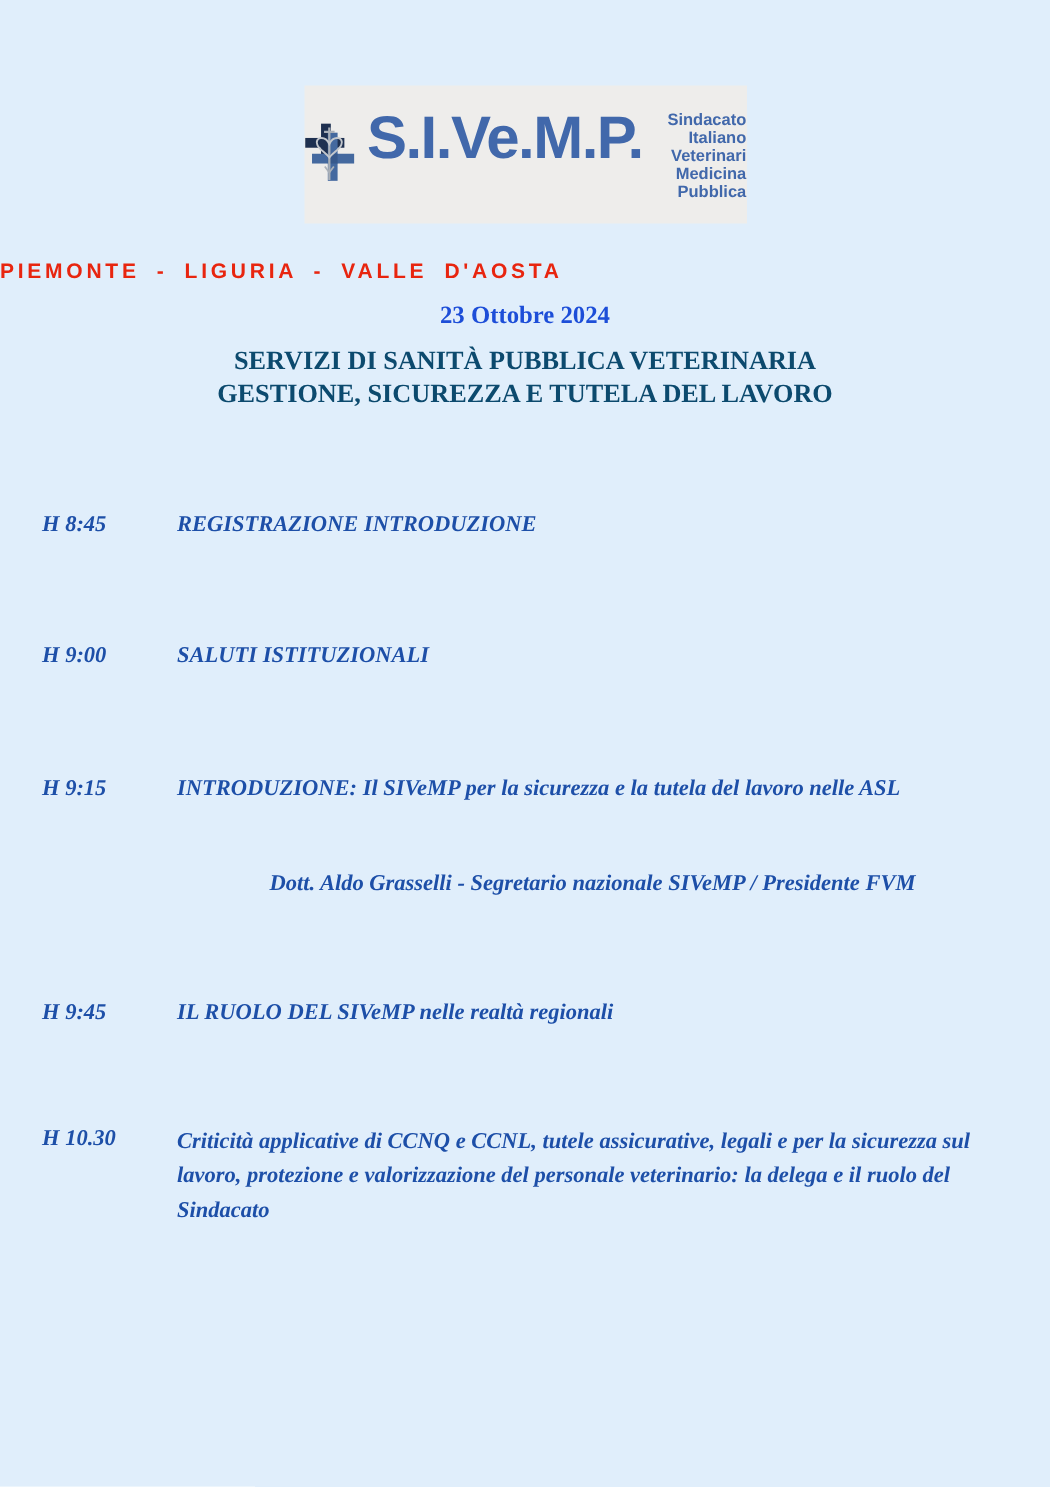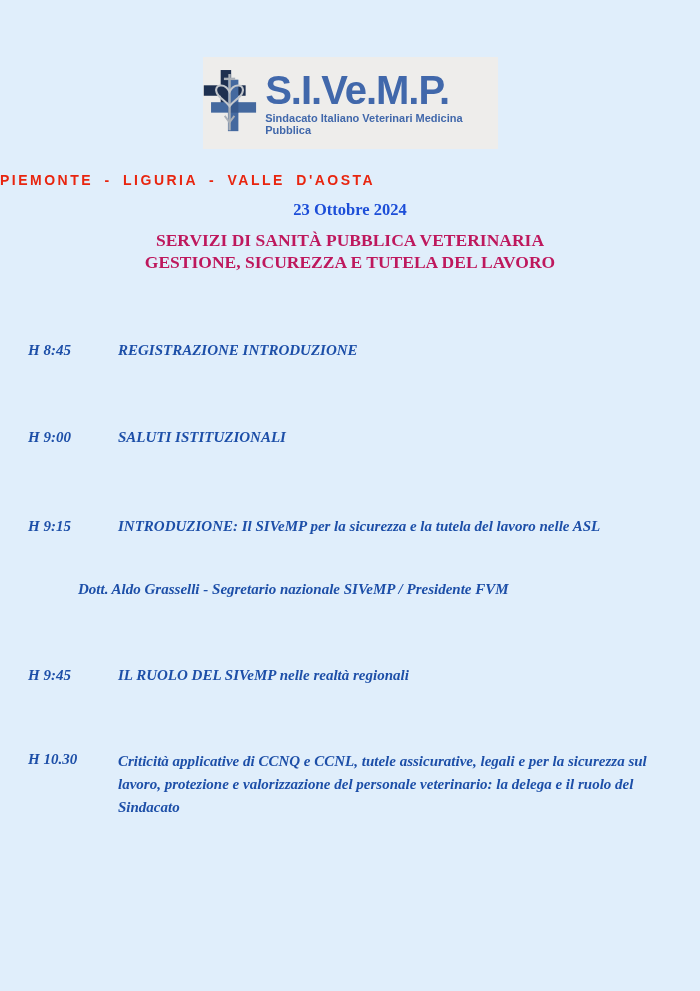--- a/index.html
+++ b/index.html
@@ -10,21 +10,21 @@
     overflow:hidden;
     font-family:"Liberation Serif",serif;
   }
   
   .logo-box{
     width:295px;height:92px;
     margin:57px auto 0 auto;
     background:#eeedeb;
     display:flex;align-items:center;justify-content:center;gap:8px;
   }
-  .logo-text{display:flex;flex-direction:column;align-items:flex-start;}
+  .logo-text{display:flex;flex-direction:row;align-items:flex-start;text-align:right;}
   .logo-acronym{
     font-family:"Liberation Sans",sans-serif;
     font-weight:bold;font-size:40px;line-height:40px;
     color:#4168ab;letter-spacing:-1px;
   }
   .logo-subtitle{
     font-family:"Liberation Sans",sans-serif;
     font-weight:bold;font-size:11px;line-height:12px;
     color:#4168ab;margin-top:2px;
   }
@@ -34,34 +34,34 @@
     font-family:"Liberation Sans",sans-serif;font-weight:bold;
     font-size:14px;color:#e8250f;letter-spacing:2.5px;word-spacing:5px;
   }
   .event-date{
     margin-top:12px;text-align:center;
     font-weight:bold;
     font-size:16.5px;color:#1d4ed8;
   }
   .event-title{
     text-align:center;font-weight:bold;
-    font-size:17.5px;line-height:22px;color:#be185d;
+    font-size:17.5px;line-height:22px;color:#0c4a6e;
   }
   .event-title.first{margin-top:9px;}
   
   .content{
     padding:0 28px;
     color:#1d4fa8;font-weight:bold;font-style:italic;
     font-size:15px;line-height:18px;
     white-space:pre-wrap;
   }
   .row{display:flex;}
   .tcol{width:90px;flex-shrink:0;}
   .dcol{flex:1;}
-  .sub{margin-left:50px;}
+  .sub{margin-left:90px;text-align:center;}
   .mt14{margin-top:14px;} .mt15{margin-top:15px;} .mt17{margin-top:17px;justify-content:center;}
   .mt9{margin-top:9px;}  .mt5{margin-top:5px;}  .mt12{margin-top:12px;}
   .wrap2{line-height:23px;font-style:italic;}
   .speakers{margin-top:13px;line-height:24.5px;}
 </style>
 </head>
 <body>
 
 <div class="page">
 

